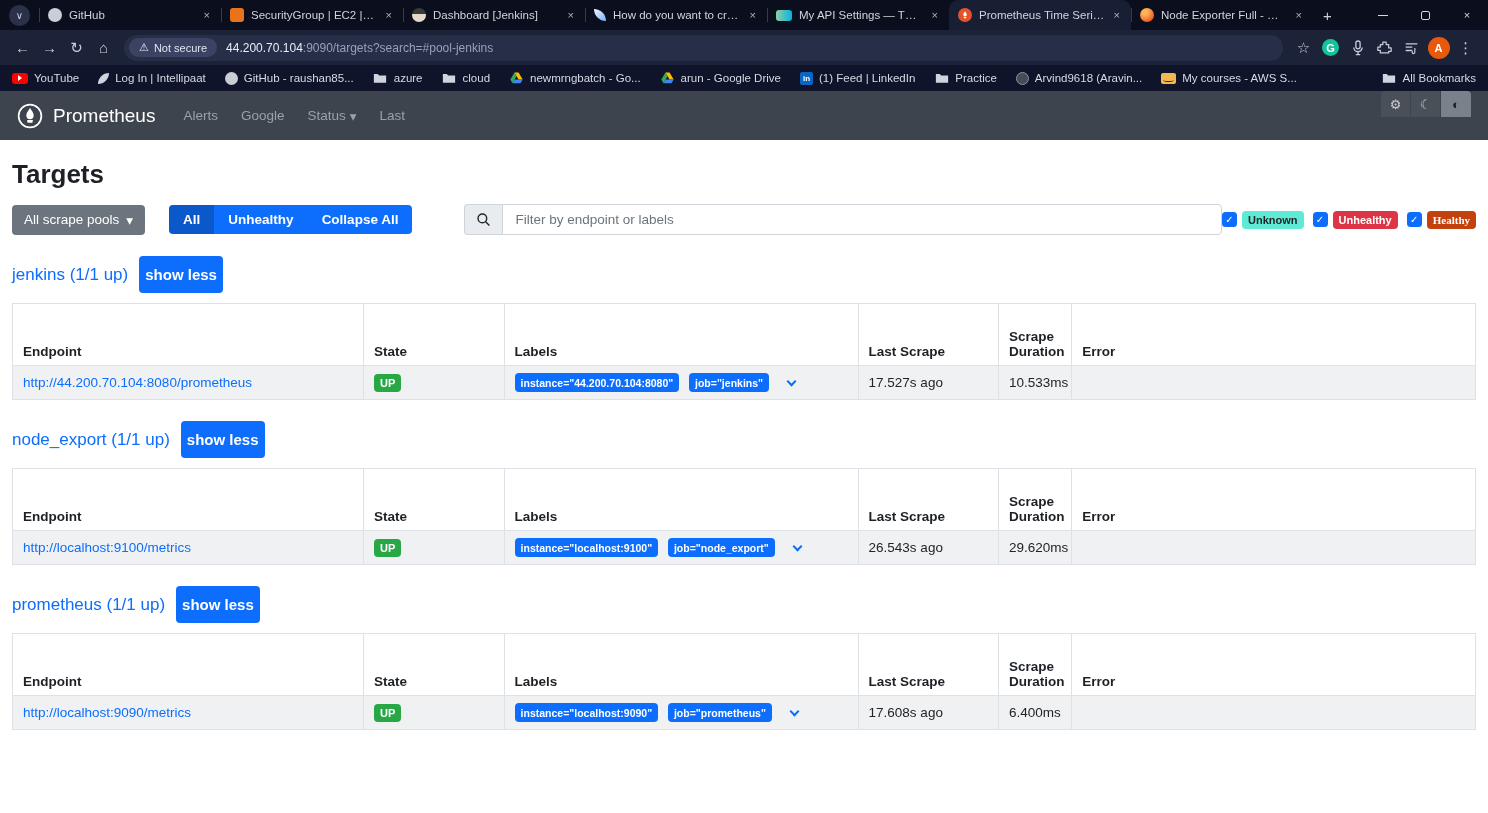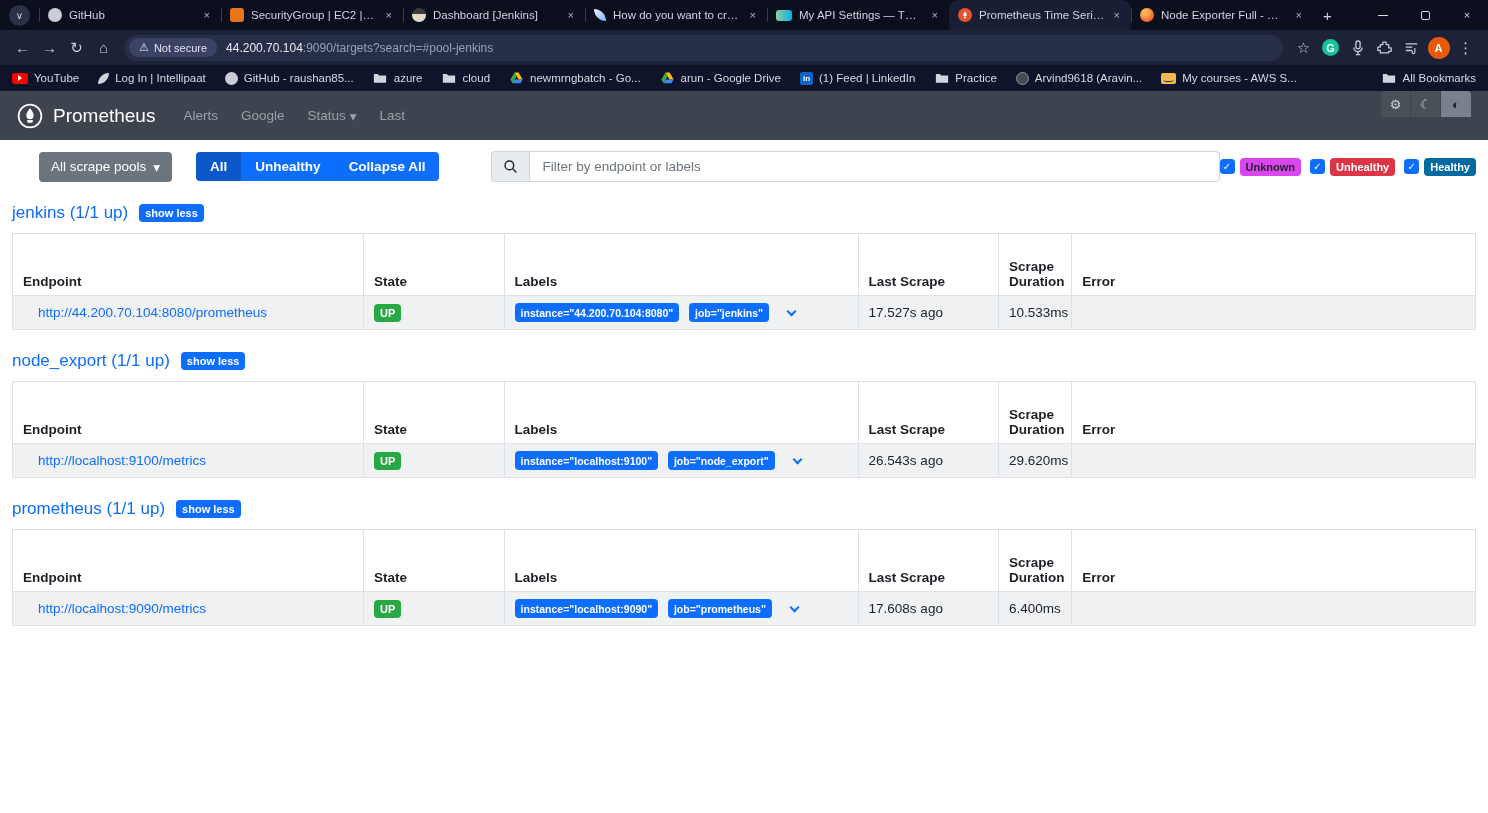--- a/index.html
+++ b/index.html
@@ -68,55 +68,55 @@
   .theme-group { margin-left:auto; display:flex; border-radius:4px; overflow:hidden; }
   .theme-btn { width:30px; height:26px; background:#495058; color:#c8cdd2; display:flex; align-items:center;
     justify-content:center; font-size:13px; cursor:pointer; border-right:1px solid #3e444d; }
   .theme-btn:last-child { border-right:none; }
   .theme-btn.active { background:#79818a; color:#1d2126; }
 
   
   .content { padding:11px 12px 0 12px; }
   .page-title { font-size:26px; font-weight:600; color:#1d2126; margin:8px 0 14px 0; }
 
-  .controls { display:flex; align-items:center;margin-left:27px; }
+  .controls { display:flex; align-items:center; }
   .pool-btn { background:#6c757d; color:#fff; font-size:13.5px; padding:7px 12px; border-radius:4px;
     display:flex; align-items:center; gap:7px; cursor:pointer; border:none; }
   .fgroup { display:flex; margin-left:24px; }
   .fbtn { background:#0d6efd; color:#fff; font-size:13.5px; font-weight:600; padding:7px 14px;
     border:none; cursor:pointer; }
   .fbtn.active { background:#0a58ca; }
   .fbtn:first-child { border-radius:4px 0 0 4px; }
   .fbtn:last-child { border-radius:0 4px 4px 0; }
   .searchwrap { display:flex; margin-left:27px; flex:1; max-width:884px;padding-left:25px; }
   .search-prefix { width:38px; background:#e9ecef; border:1px solid #ced4da; border-right:none;
     border-radius:4px 0 0 4px; display:flex; align-items:center; justify-content:center; }
   .search-input { flex:1; border:1px solid #ced4da; border-radius:0 4px 4px 0; padding:7px 12px;
     font-size:13.5px; color:#212529; outline:none; font-family:"Liberation Sans",sans-serif; }
   .search-input::placeholder { color:#6c757d; }
   .state-filters { margin-left:auto; display:flex; gap:9px; align-items:center; }
   .sf { display:flex; gap:5px; align-items:center; cursor:pointer; }
   .cb { width:15px; height:15px; background:#0d6efd; border-radius:3.5px; color:#fff; font-size:10px;
     display:flex; align-items:center; justify-content:center; }
   .badge { font-size:11px; font-weight:bold; padding:3px 6px; border-radius:4px; color:#fff; }
-  .badge.warn { background:#d946ef; color:#212529; }
+  .badge.warn { background:#5eead4; color:#212529; }
   .badge.danger { background:#dc3545; }
-  .badge.ok { background:#0369a1; }
+  .badge.ok { background:#c2410c;font-family:Liberation Serif, serif; }
 
   .section { margin-top:21px; }
   .sec-head { display:flex; align-items:center; gap:11px; }
   .sec-title { color:#0d6efd; font-size:17px; font-weight:normal; }
-  .show-less { background:#0d6efd; color:#fff; font-size:11px; font-weight:bold; padding:3px 6px;
+  .show-less { background:#0d6efd; color:#fff; font-size:15px; font-weight:bold; padding:10px 6px;
     border-radius:4px; border:none; cursor:pointer; }
 
   table { width:100%; border-collapse:collapse; margin-top:10px; table-layout:fixed; }
   th { border:1px solid #dee2e6; vertical-align:bottom; text-align:left; padding:6px 10px;
     font-size:13.5px; color:#1d2126; font-weight:bold; height:62px; background:#fff; }
   td { border:1px solid #dee2e6; background:#f0f1f2; padding:7px 10px; font-size:13.5px; color:#212529; height:31px; }
-  .endpoint-link { color:#0d6efd; text-decoration:none; cursor:pointer;margin-left:15px; }
+  .endpoint-link { color:#0d6efd; text-decoration:none; cursor:pointer; }
   .up-badge { background:#28a745; color:#fff; font-weight:bold; font-size:11px; padding:3px 6px; border-radius:4px;margin-top:44px; }
   .lbl { background:#0d6efd; color:#fff; font-size:10.5px; font-weight:bold; padding:3.5px 6px;
     border-radius:4px; margin-right:6px; display:inline-block; }
   .chev { display:inline-block; width:7px; height:7px; border-right:2px solid #0d6efd; border-bottom:2px solid #0d6efd;
     transform:rotate(45deg); margin-left:9px; vertical-align:2px; cursor:pointer; }
 </style>
 </head>
 <body>
 
 <div class="tabstrip">
@@ -329,20 +329,21 @@
     <span class="theme-btn">
         <span>☾</span>
       </span>
     <span class="theme-btn active">
         <span>◐</span>
       </span>
   </div>
 </div>
 
 <div class="content">
+  <h1 class="page-title">Targets</h1>
 
   <div class="controls">
     <button class="pool-btn">
       <span>All scrape pools</span>
       <span>▾</span>
     </button>
     <div class="fgroup">
       <button class="fbtn active">All</button>
       <button class="fbtn">Unhealthy</button>
       <button class="fbtn">Collapse All</button>

